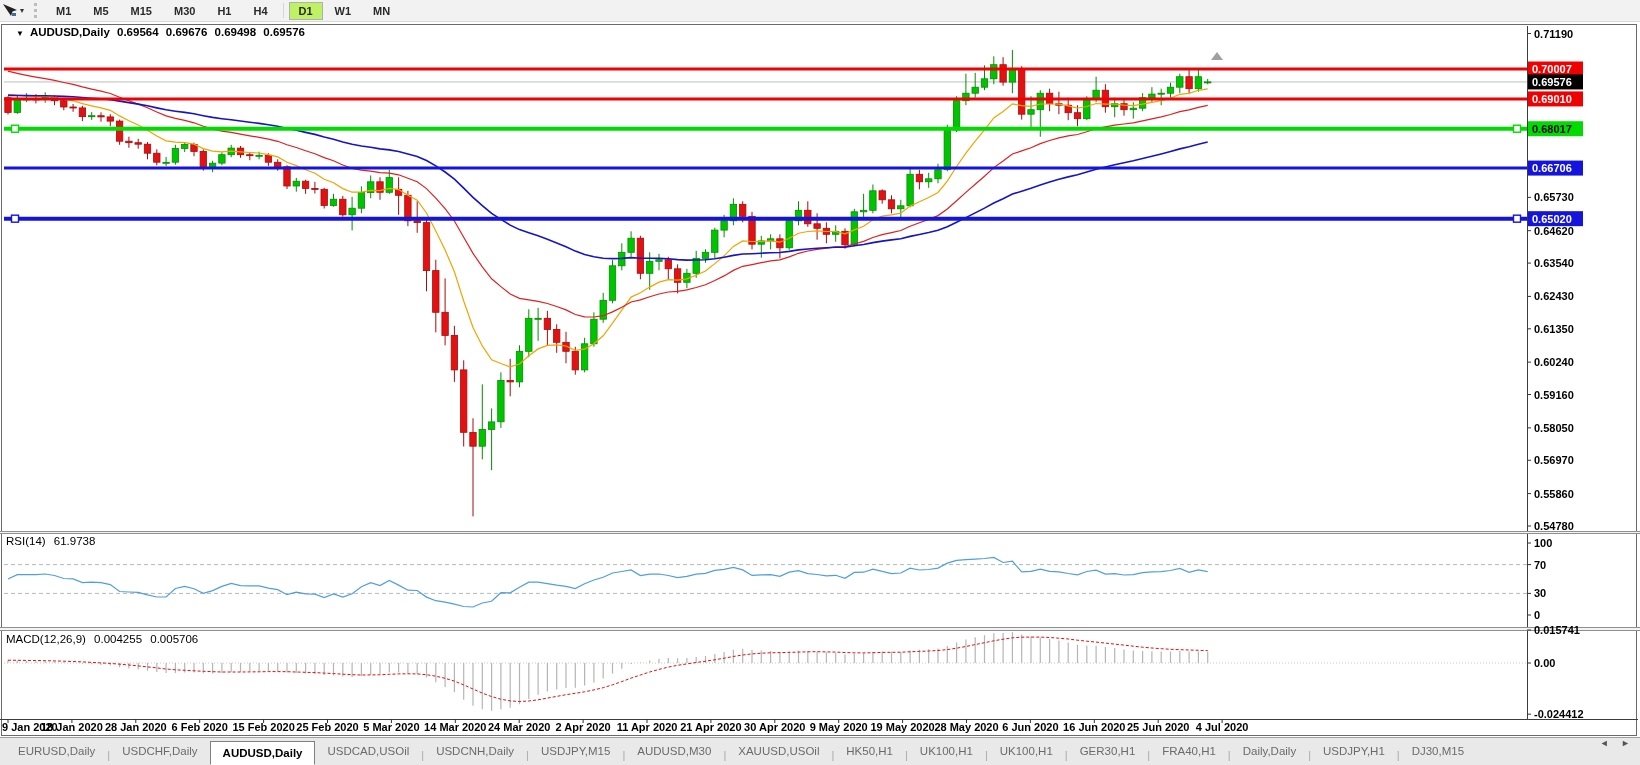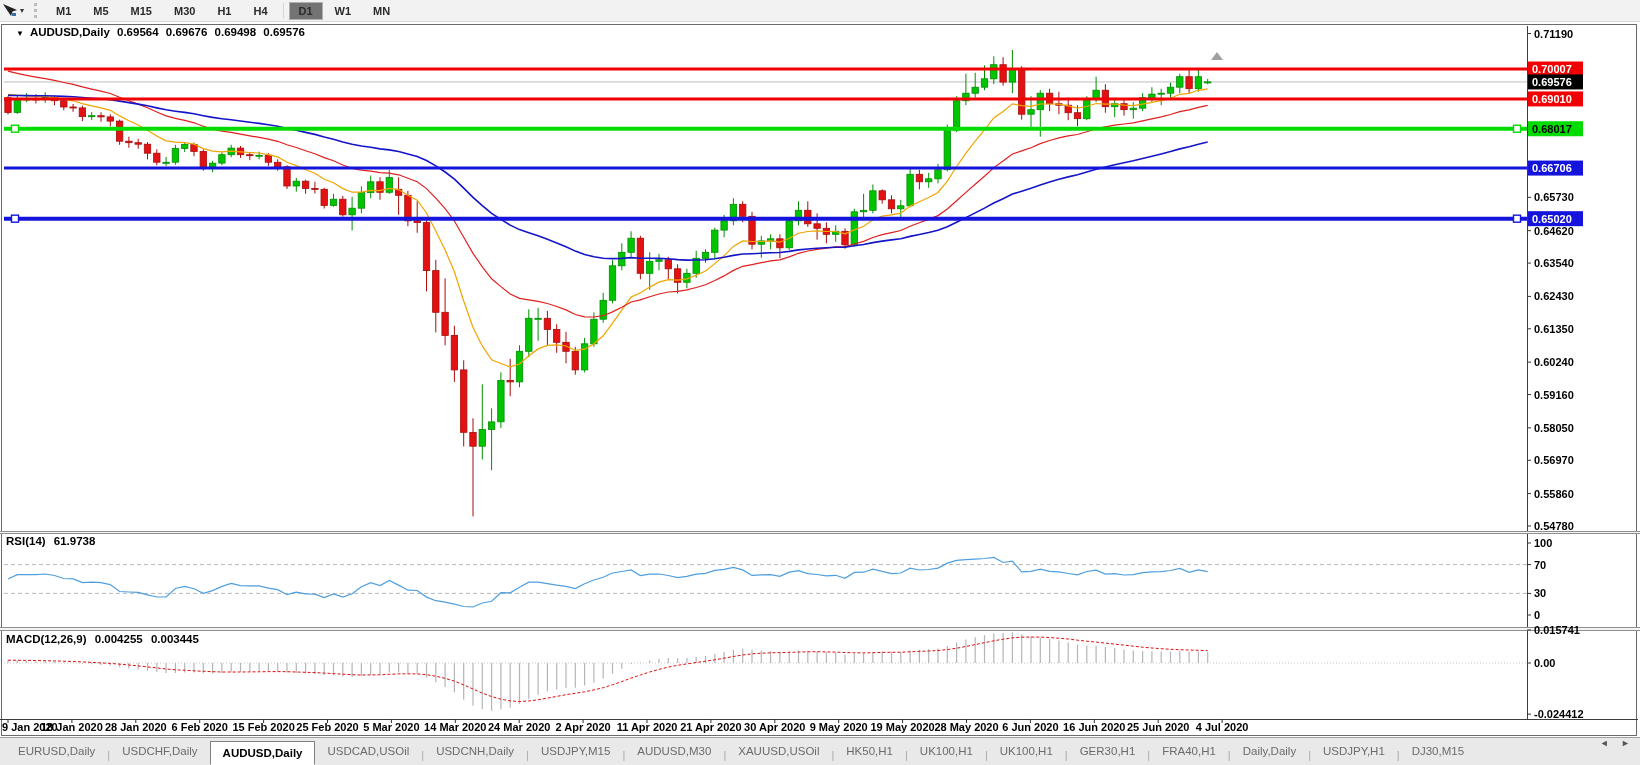--- a/index.html
+++ b/index.html
@@ -7,30 +7,30 @@
        font-family:"Liberation Sans",sans-serif;}
   
   #toolbar{position:absolute;top:0;left:0;width:1640px;height:22px;background:#f2f2f2;
            border-bottom:1px solid #dadada;display:flex;align-items:center;box-sizing:border-box;}
   .tool-icon{width:16px;height:16px;margin-left:2px;}
   .dd{font-size:8px;color:#333;margin:0 4px 0 2px;}
   .grip{height:15px;border-left:3px dotted #bdbdbd;margin:0 8px 0 6px;}
   .tsepv{height:15px;border-left:1px solid #d6d6d6;margin:0 4px;}
   .tf{height:18px;padding:0 9px;margin:0 1px;border:1px solid transparent;background:transparent;
       font:bold 11px "Liberation Sans",sans-serif;color:#2a2a2a;}
-  .tf.active{background:#737373;border:1px solid #b0b0b0;}
+  .tf.active{background:#bef264;border:1px solid #b0b0b0;}
   
   #window{position:absolute;top:22px;left:0;width:1640px;height:715px;background:#fff;}
   #cv{position:absolute;top:0;left:0;}
   .overlay{position:absolute;color:#000;white-space:nowrap;}
   #chart-title{left:16px;top:4px;font:bold 11.5px "Liberation Sans",sans-serif;}
   #chart-title .menu-tri{font-size:8px;margin-right:6px;}
   #chart-title span{margin-right:4px;}
   .ind-label{font:11.5px "Liberation Sans",sans-serif;}
-  .ind-label span{margin-right:5px;font-weight:bold;}
+  .ind-label span{margin-right:5px;}
   #rsi-label{left:6px;top:513px;}
   #macd-label{left:6px;top:611px;}
   .axt{font:bold 11px "Liberation Sans",sans-serif;}
   
   #tabbar{position:absolute;top:737px;left:0;width:1640px;height:28px;background:#e9e9e9;
           border-top:1px solid #9f9f9f;display:flex;box-sizing:border-box;}
   #tabs{display:flex;align-items:flex-end;margin-left:6px;}
   .tab{height:20px;line-height:20px;padding:0 12px;font:11.5px "Liberation Sans",sans-serif;
        color:#6b6b6b;white-space:nowrap;}
   .tab.active{background:#fff;border:1px solid #808080;border-bottom:1px solid #fff;
@@ -590,21 +590,21 @@
     </div>
 
     <div class="overlay ind-label" id="rsi-label">
       <span>RSI(14)</span>
       <span>61.9738</span>
     </div>
 
     <div class="overlay ind-label" id="macd-label">
       <span>MACD(12,26,9)</span>
       <span>0.004255</span>
-      <span>0.003445</span>
+      <span>0.005706</span>
     </div>
   </div>
 
   <div id="tabbar">
     <div id="tabs">
         <div class="tab">EURUSD,Daily</div>
         <span class="tsep">|</span>
         <div class="tab">USDCHF,Daily</div>
         <div class="tab active">AUDUSD,Daily</div>
         <div class="tab">USDCAD,USOil</div>

